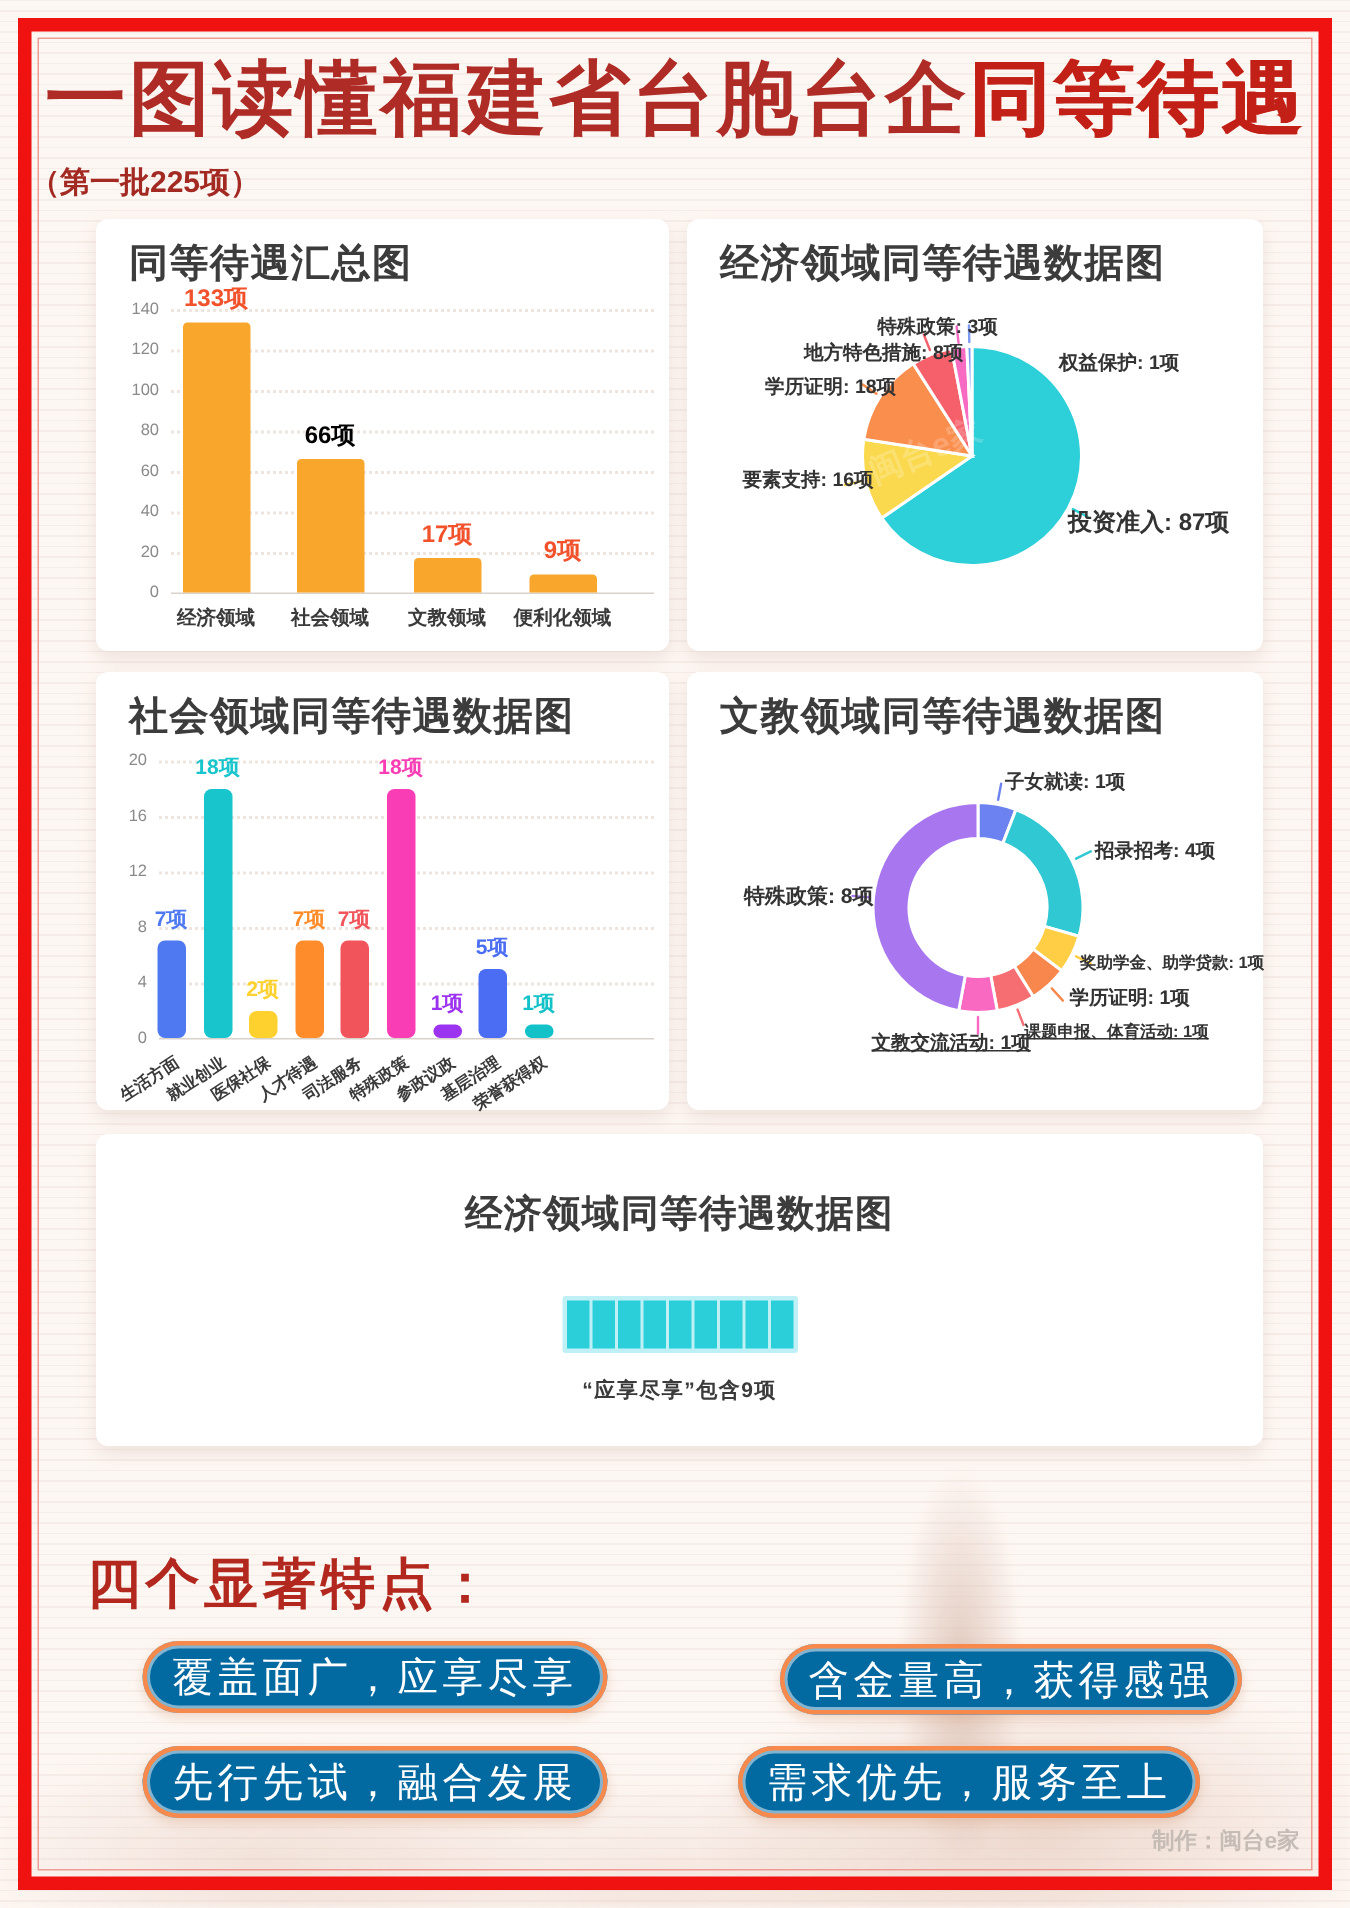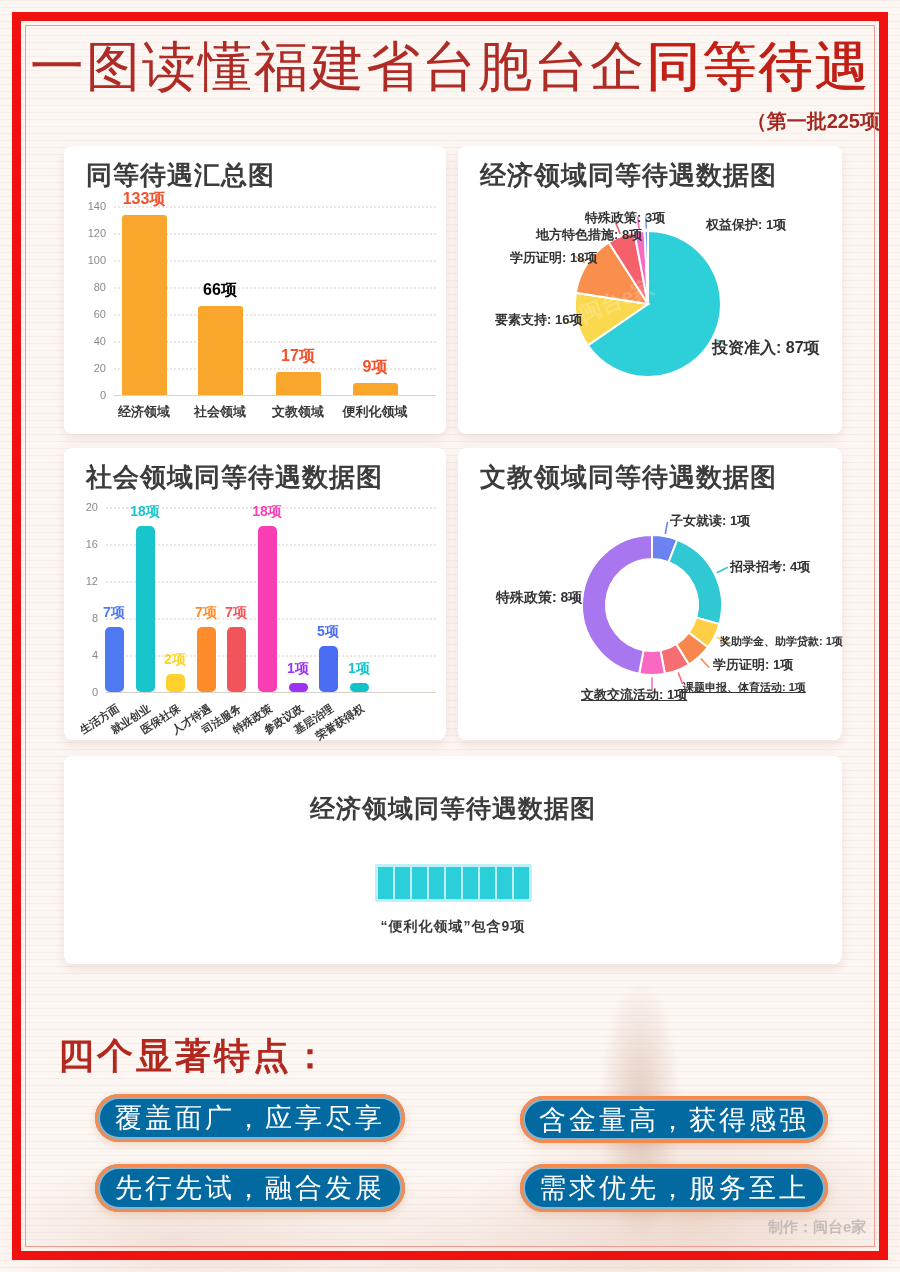--- a/index.html
+++ b/index.html
@@ -15,24 +15,24 @@
   .bg-art{position:absolute;left:0;top:960px;width:900px;height:312px;z-index:0;filter:blur(2px);
     background:
       radial-gradient(60px 190px at 640px 150px, rgba(176,118,92,.34), rgba(176,118,92,0) 70%),
       radial-gradient(330px 150px at 700px 260px, rgba(205,150,124,.30), rgba(205,150,124,0) 72%),
       radial-gradient(280px 120px at 170px 280px, rgba(214,168,148,.26), rgba(214,168,148,0) 70%),
       radial-gradient(420px 110px at 450px 300px, rgba(222,182,164,.25), rgba(222,182,164,0) 75%);}
   .frame{position:absolute;inset:12px;border:9px solid #F01111;z-index:6;pointer-events:none;}
   .frame-inner{position:absolute;inset:25px;border:1px solid #EC9C94;z-index:6;pointer-events:none;}
 
   .title{position:absolute;top:38px;left:0;right:0;text-align:center;z-index:2;
-    font-size:54px;line-height:1.05;font-weight:400;letter-spacing:2px;color:#AF2B26;white-space:nowrap;}
+    font-size:54px;line-height:1.05;font-weight:700;letter-spacing:2px;color:#AF2B26;white-space:nowrap;}
   .title .accent{color:#C22016;text-shadow:1px 0 0 #C22016;}
-  .subtitle{position:absolute;top:108px;left:0;right:0;text-align:right;z-index:2;
-    font-size:20px;font-weight:700;color:#A32A22;}
+  .subtitle{position:absolute;top:108px;left:0;right:0;text-align:left;z-index:2;
+    font-size:20px;font-weight:700;color:#A32A22;padding-left:20px;}
 
   .card{position:absolute;background:#FFFFFF;border-radius:8px;z-index:2;
     box-shadow:0 5px 12px rgba(176,134,114,.18);}
   .card h2{margin:0;position:absolute;left:22px;top:12px;font-size:26px;letter-spacing:1px;
     font-weight:800;color:#3C3C3C;}
   #card-summary{left:64px;top:146px;width:382px;height:288px;}
   #card-economy{left:458px;top:146px;width:384px;height:288px;}
   #card-society{left:64px;top:448px;width:382px;height:292px;}
   #card-culture{left:458px;top:448px;width:384px;height:292px;}
   #card-facilitation{left:64px;top:756px;width:778px;height:208px;}
@@ -59,21 +59,21 @@
   .features-heading{position:absolute;left:58px;top:1032px;z-index:3;
     font-size:36px;font-weight:900;letter-spacing:3px;color:#B2281E;}
   .pill{position:absolute;z-index:3;background:#0369a1;border-radius:26px;
     display:flex;align-items:center;justify-content:center;
     color:#FFFFFF;font-size:27px;font-weight:400;letter-spacing:3px;
     box-shadow:inset 0 0 0 3px #F6894B, inset 0 0 0 5px rgba(255,255,255,.5),
                0 3px 8px rgba(200,120,70,.25);}
   #pill-0{left:95px;top:1094px;width:310px;height:48px;}
   #pill-1{left:520px;top:1096px;width:308px;height:47px;}
   #pill-2{left:95px;top:1164px;width:310px;height:48px;}
-  #pill-3{left:520px;top:1164px;width:308px;height:48px;text-align:center;}
+  #pill-3{left:492px;top:1164px;width:308px;height:48px;text-align:center;}
 
   .credit{position:absolute;left:768px;top:1218px;z-index:6;
     font-size:15px;font-weight:700;color:#C6BCB6;white-space:nowrap;}
 </style>
 </head>
 <body>
 
 <div class="poster">
   <div class="bg-art"></div>
   <div class="bg-stripes"></div>
@@ -132,21 +132,21 @@
           <path d="M 190 158 L 176.28728976022464 86.29950085334161 A 73 73 0 0 1 186.5526170292752 85.08144577233338 Z" fill="#F76BC3" stroke="#ffffff" stroke-width="2"></path>
           <line x1="181.044873778847" y1="82.52943809429257" x2="179.74873708894327" y2="71.60606729215071" stroke="#F76BC3" stroke-width="1.6" stroke-linecap="round"></line>
           <path d="M 190 158 L 186.5526170292752 85.08144577233338 A 73 73 0 0 1 189.99999999999997 85 Z" fill="#7C9BF5" stroke="#ffffff" stroke-width="2"></path>
           <line x1="188.20497113199536" y1="82.02120117188592" x2="187.94516432215258" y2="71.02426976255362" stroke="#7C9BF5" stroke-width="1.6" stroke-linecap="round"></line>
         </svg>
         <div class="pielab" style="left: 254px; top: 192px; font-size: 16px;">投资准入: 87项</div>
         <div class="pielab" style="left: 37px; top: 165px; font-size: 13px;">要素支持: 16项</div>
         <div class="pielab" style="left: 52px; top: 103px; font-size: 13px;">学历证明: 18项</div>
         <div class="pielab" style="left: 78px; top: 80px; font-size: 13px;">地方特色措施: 8项</div>
         <div class="pielab" style="left: 127px; top: 63px; font-size: 13px;">特殊政策: 3项</div>
-        <div class="pielab" style="left: 248px; top: 70px; font-size: 13px;">权益保护: 1项</div>
+        <div class="pielab" style="left: 248px; top: 87px; font-size: 13px;">权益保护: 1项</div>
       </div>
     <div class="watermark">闽台e家</div>
   </section>
 
   <section class="card" id="card-society">
     <h2>社会领域同等待遇数据图</h2>
     <div class="chart" id="chart-society">
         <div class="ytick" style="left: 0px; top: 238px; width: 34px;">0</div>
         <div class="gridline" style="left: 42px; top: 207px; width: 330px;"></div>
         <div class="ytick" style="left: 0px; top: 201px; width: 34px;">4</div>
@@ -226,21 +226,21 @@
           <div class="sq-cell" style="background: rgb(43, 207, 218);"></div>
           <div class="sq-cell" style="background: rgb(43, 207, 218);"></div>
           <div class="sq-cell" style="background: rgb(43, 207, 218);"></div>
           <div class="sq-cell" style="background: rgb(43, 207, 218);"></div>
           <div class="sq-cell" style="background: rgb(43, 207, 218);"></div>
           <div class="sq-cell" style="background: rgb(43, 207, 218);"></div>
           <div class="sq-cell" style="background: rgb(43, 207, 218);"></div>
           <div class="sq-cell" style="background: rgb(43, 207, 218);"></div>
         </div>
     </div>
-    <div class="sq-caption">“便利化领域”包含9项</div>
+    <div class="sq-caption">“应享尽享”包含9项</div>
   </section>
 
   <div class="features-heading">四个显著特点：</div>
   <div class="pill" id="pill-0">覆盖面广，应享尽享</div>
   <div class="pill" id="pill-1">含金量高，获得感强</div>
   <div class="pill" id="pill-2">先行先试，融合发展</div>
   <div class="pill" id="pill-3">需求优先，服务至上</div>
 
   <div class="credit">制作：闽台e家</div>
 </div>

